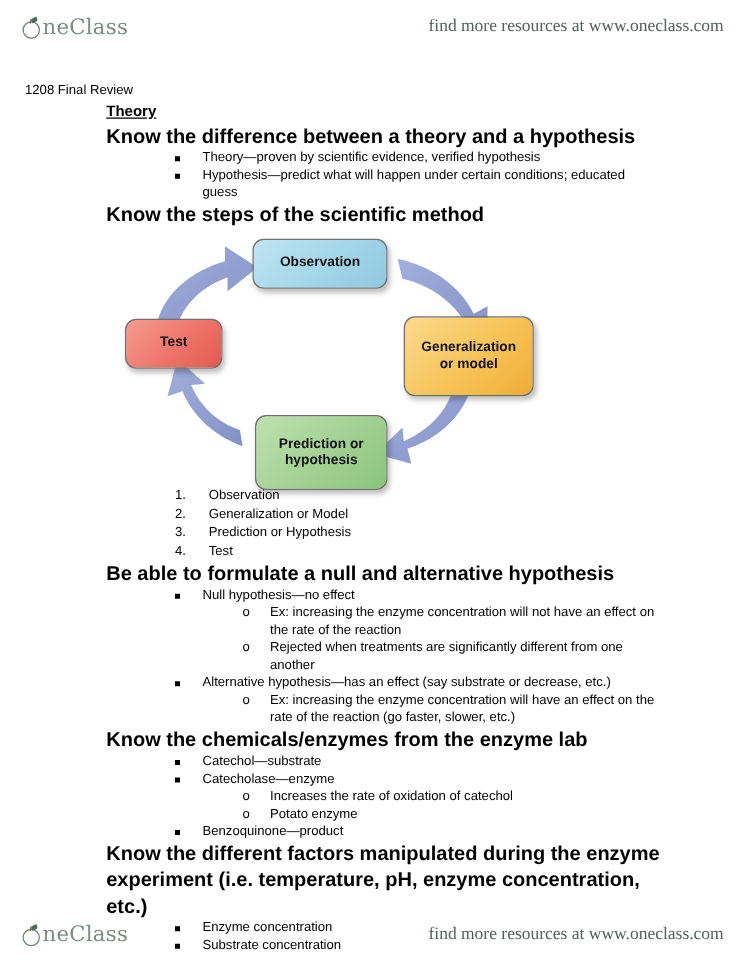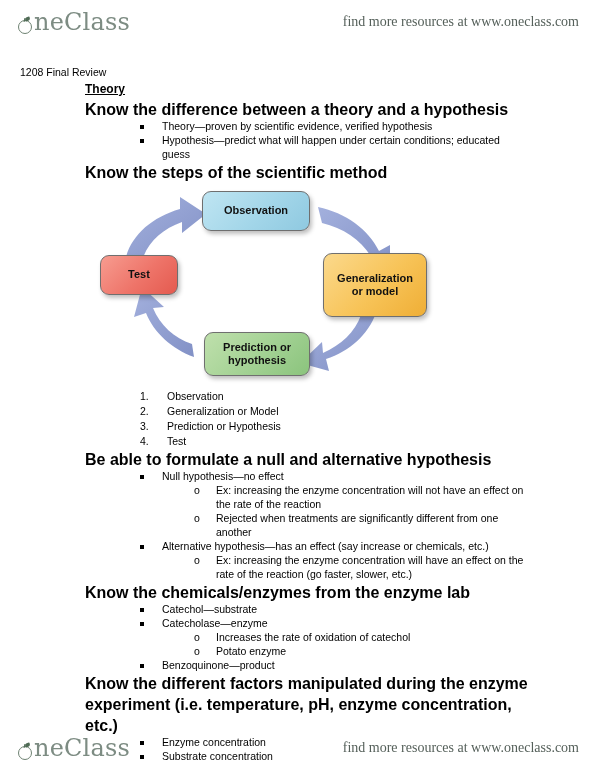--- a/index.html
+++ b/index.html
@@ -28,21 +28,21 @@
   .brand-bar.header { top: 2px; }
   .brand-bar.footer { top: 728px; }
 
   .brand-logo {
     position: absolute;
     left: 18px;
     display: flex;
     align-items: flex-end;
     color: #7d8c83;
     font-family: "DejaVu Serif", serif;
-    font-size: 24px;
+    font-size: 17px;
     letter-spacing: 0.2px;
     white-space: nowrap;
   }
   .brand-logo .logo-o {
     position: relative;
     display: inline-block;
     width: 15px;
     height: 15px;
     margin-right: 1px;
     margin-bottom: 1px;
@@ -185,21 +185,21 @@
   }
   .node-observation {
     left: 114px; top: 4px; width: 108px; height: 40px;
     background: linear-gradient(135deg,#bfe5f2 0%,#a3d6e9 55%,#8fc9e0 100%);
   }
   .node-generalization {
     left: 235px; top: 66px; width: 104px; height: 64px;
     background: linear-gradient(135deg,#fbd98c 0%,#f7c357 55%,#efae36 100%);
   }
   .node-prediction {
-    left: 116px; top: 145px; width: 106px; height: 44px;
+    left: 116px; top: 145px; width: 106px; height: 60px;
     background: linear-gradient(135deg,#bfe0ac 0%,#a2d193 55%,#8bc47d 100%);
   }
   .node-test {
     left: 12px; top: 68px; width: 78px; height: 40px;
     background: linear-gradient(135deg,#f79c90 0%,#ee7469 55%,#e45a4f 100%);
   }
 
   .fig-caption-spacer { height: 2px; }
 </style>
 </head>
@@ -309,21 +309,21 @@
           <span>Ex: increasing the enzyme concentration will not have an effect on the rate of the reaction</span>
         </li>
         <li>
           <span class="bullet-o">o</span>
           <span>Rejected when treatments are significantly different from one another</span>
         </li>
       </ul>
     </li>
     <li>
       <span class="bullet-sq"></span>
-      <span>Alternative hypothesis—has an effect (say increase or chemicals, etc.)</span>
+      <span>Alternative hypothesis—has an effect (say substrate or decrease, etc.)</span>
       <ul class="lvl2">
         <li>
           <span class="bullet-o">o</span>
           <span>Ex: increasing the enzyme concentration will have an effect on the rate of the reaction (go faster, slower, etc.)</span>
         </li>
       </ul>
     </li>
   </ul>
 
   <div class="section-head">Know the chemicals/enzymes from the enzyme lab</div>

